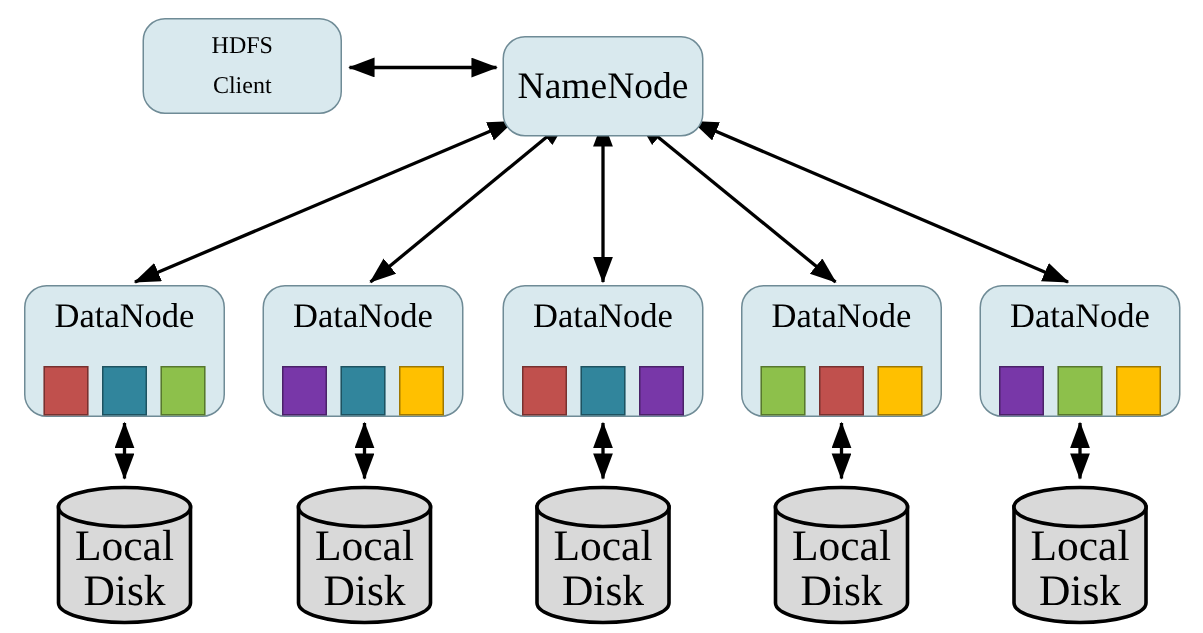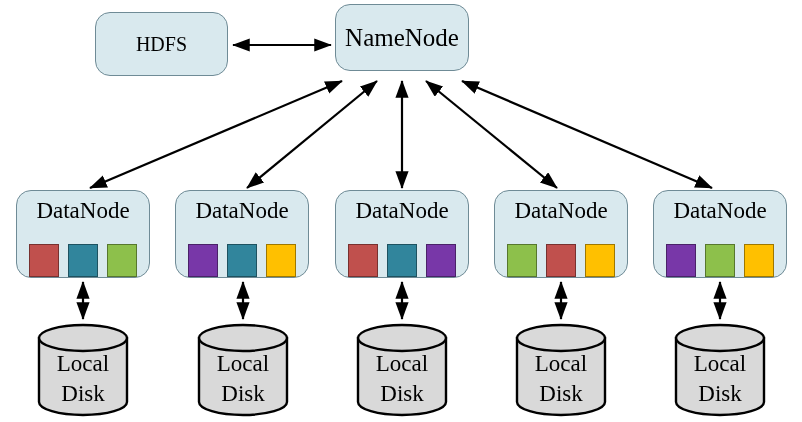--- a/index.html
+++ b/index.html
@@ -22,24 +22,24 @@
     color: #000;
     display: flex;
     flex-direction: column;
     align-items: center;
     justify-content: center;
     z-index: 2;
     text-align: center;
   }
   .client {
     left: 95px; top: 12px; width: 133px; height: 64px;
-    font-size: 20px; line-height: 27px; align-items: center;
+    font-size: 16px; line-height: 27px; align-items: center;
   }
   .namenode {
-    left: 335px; top: 4px; width: 134px; height: 67px;
+    left: 335px; top: 24px; width: 134px; height: 67px;
     font-size: 25px;
   }
   .datanode {
     top: 190px; width: 134px; height: 88px;
     justify-content: space-between;
     padding-top: 5px;
   }
   .dn1 { left: 16px;  }
   .dn2 { left: 175px; }
   .dn3 { left: 335px; }
@@ -74,21 +74,21 @@
   .cylbody, .cyltop {
     fill: var(--disk-fill, #d9d9d9);
     stroke: var(--arrow, #000);
     stroke-width: 2.4;
   }
   .disk-label {
     position: absolute;
     left: 0; top: 27px;
     width: 100%;
     text-align: center;
-    font-size: 23px;
+    font-size: 29px;
     line-height: 30px;
     color: #000;
     z-index: 3;
   }
 </style>
 </head>
 <body>
 
 <div class="canvas">
 
@@ -106,20 +106,21 @@
     <line x1="462" y1="81" x2="712" y2="188" marker-start="url(#ah)" marker-end="url(#ah)"></line>
     <line x1="83" y1="282" x2="83" y2="319" marker-start="url(#ah)" marker-end="url(#ah)"></line>
     <line x1="243" y1="282" x2="243" y2="319" marker-start="url(#ah)" marker-end="url(#ah)"></line>
     <line x1="402" y1="282" x2="402" y2="319" marker-start="url(#ah)" marker-end="url(#ah)"></line>
     <line x1="561" y1="282" x2="561" y2="319" marker-start="url(#ah)" marker-end="url(#ah)"></line>
     <line x1="720" y1="282" x2="720" y2="319" marker-start="url(#ah)" marker-end="url(#ah)"></line>
   </svg>
 
   <div class="node client">
     <div>HDFS</div>
+    <div>Client</div>
   </div>
 
   <div class="node namenode">
     <span>NameNode</span>
   </div>
 
   <div class="node datanode dn1">
     <div class="dn-label">DataNode</div>
     <div class="blocks">
       <span class="block" style="background: rgb(192, 80, 77);"></span>

